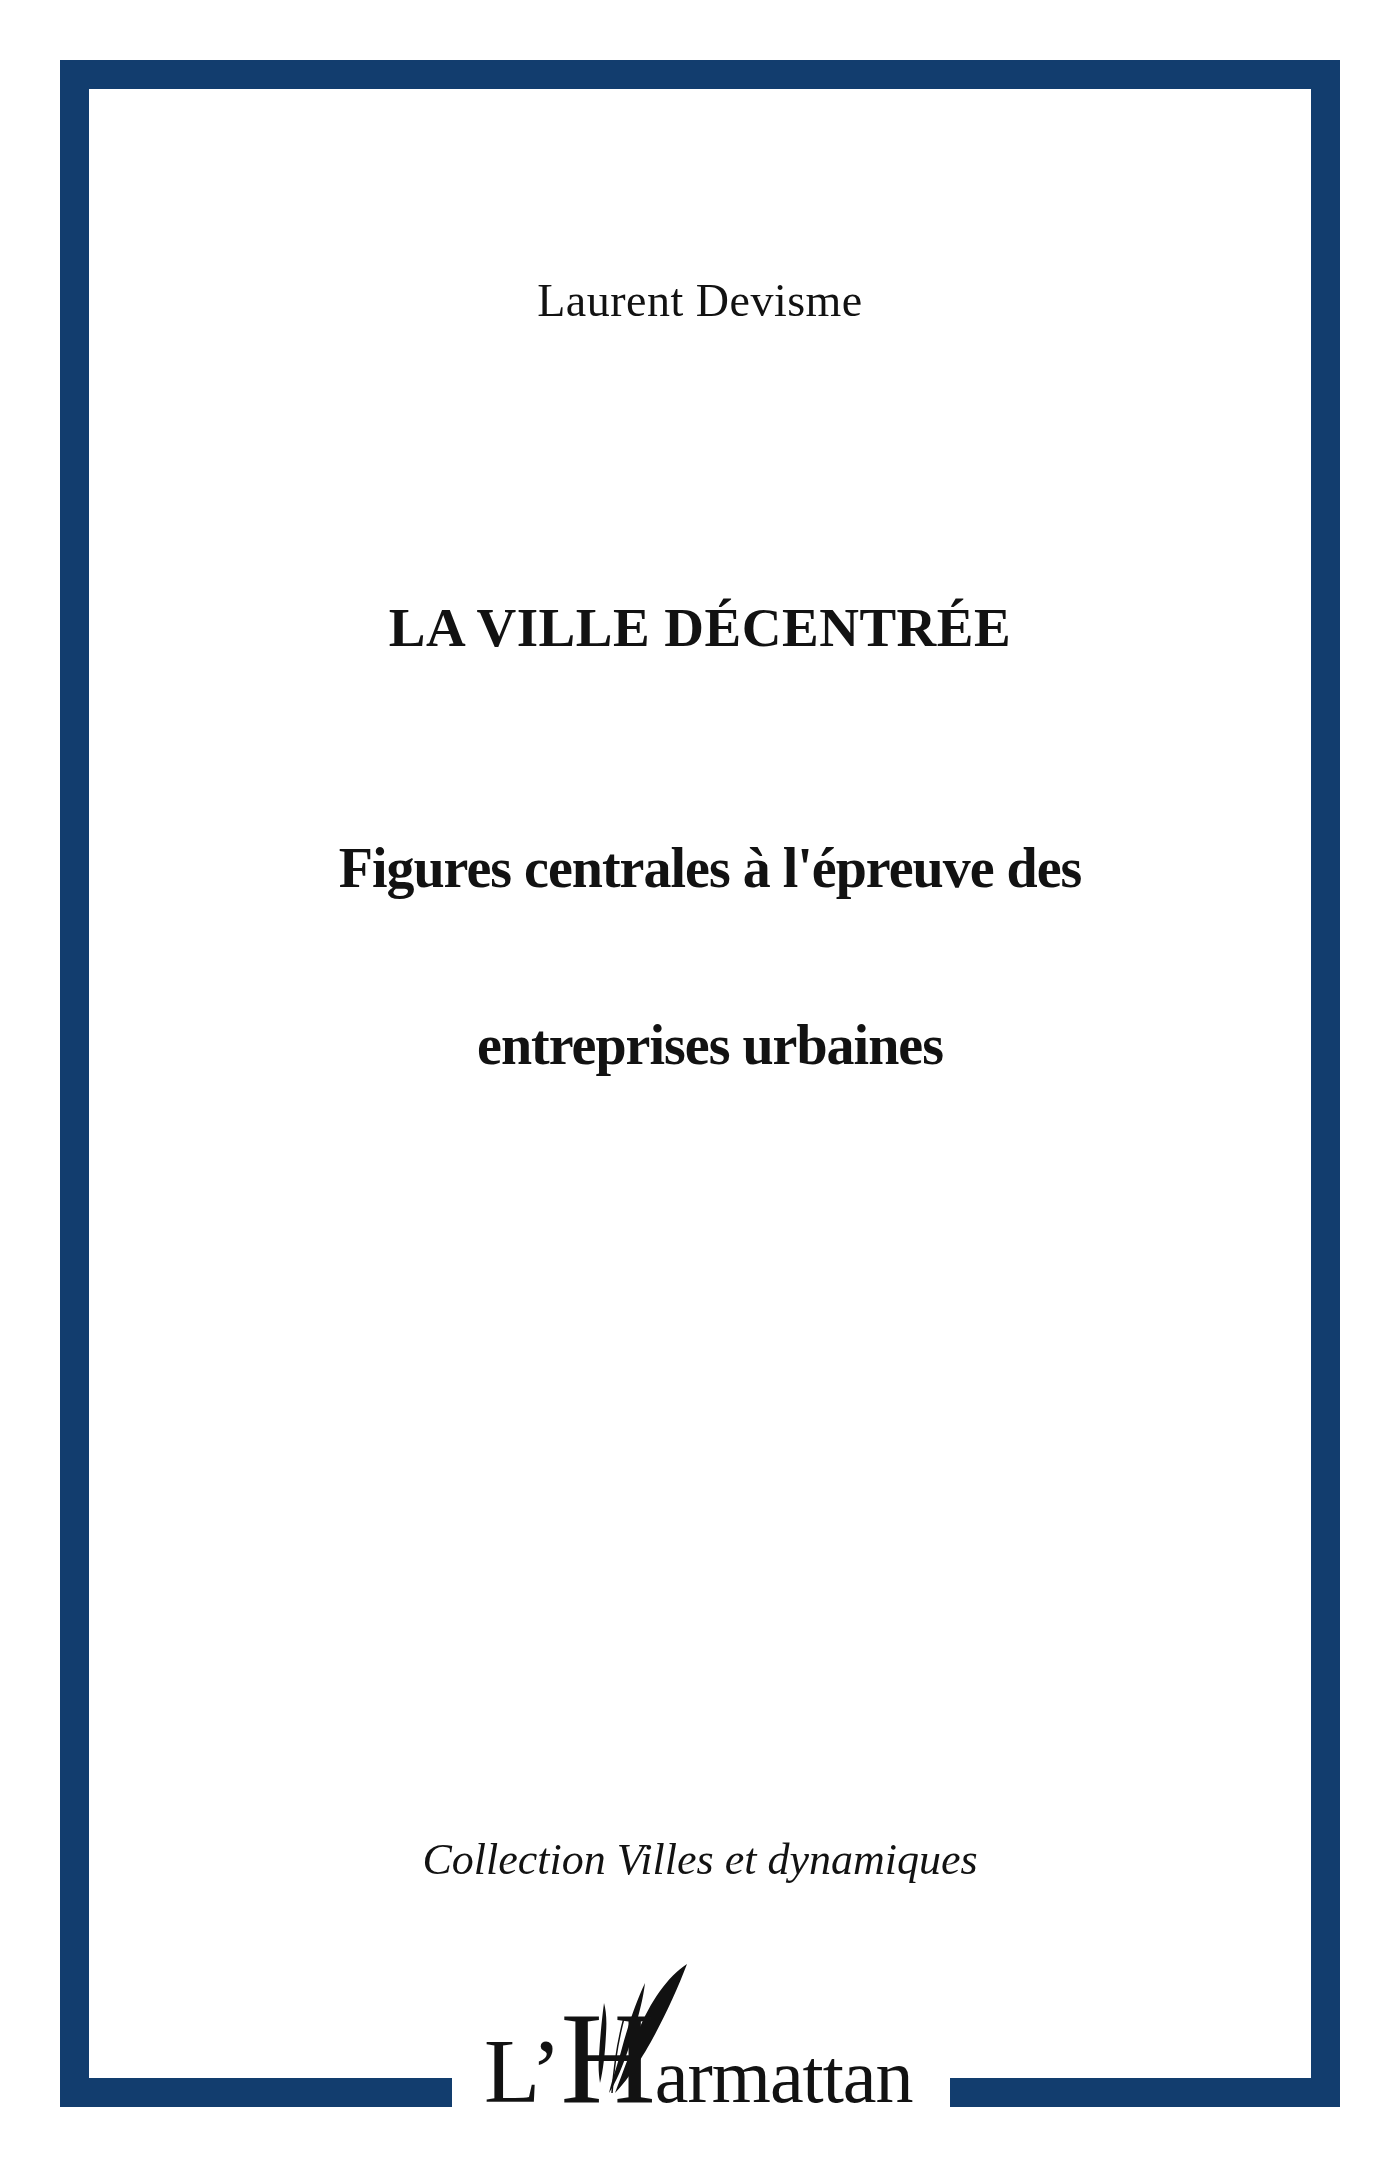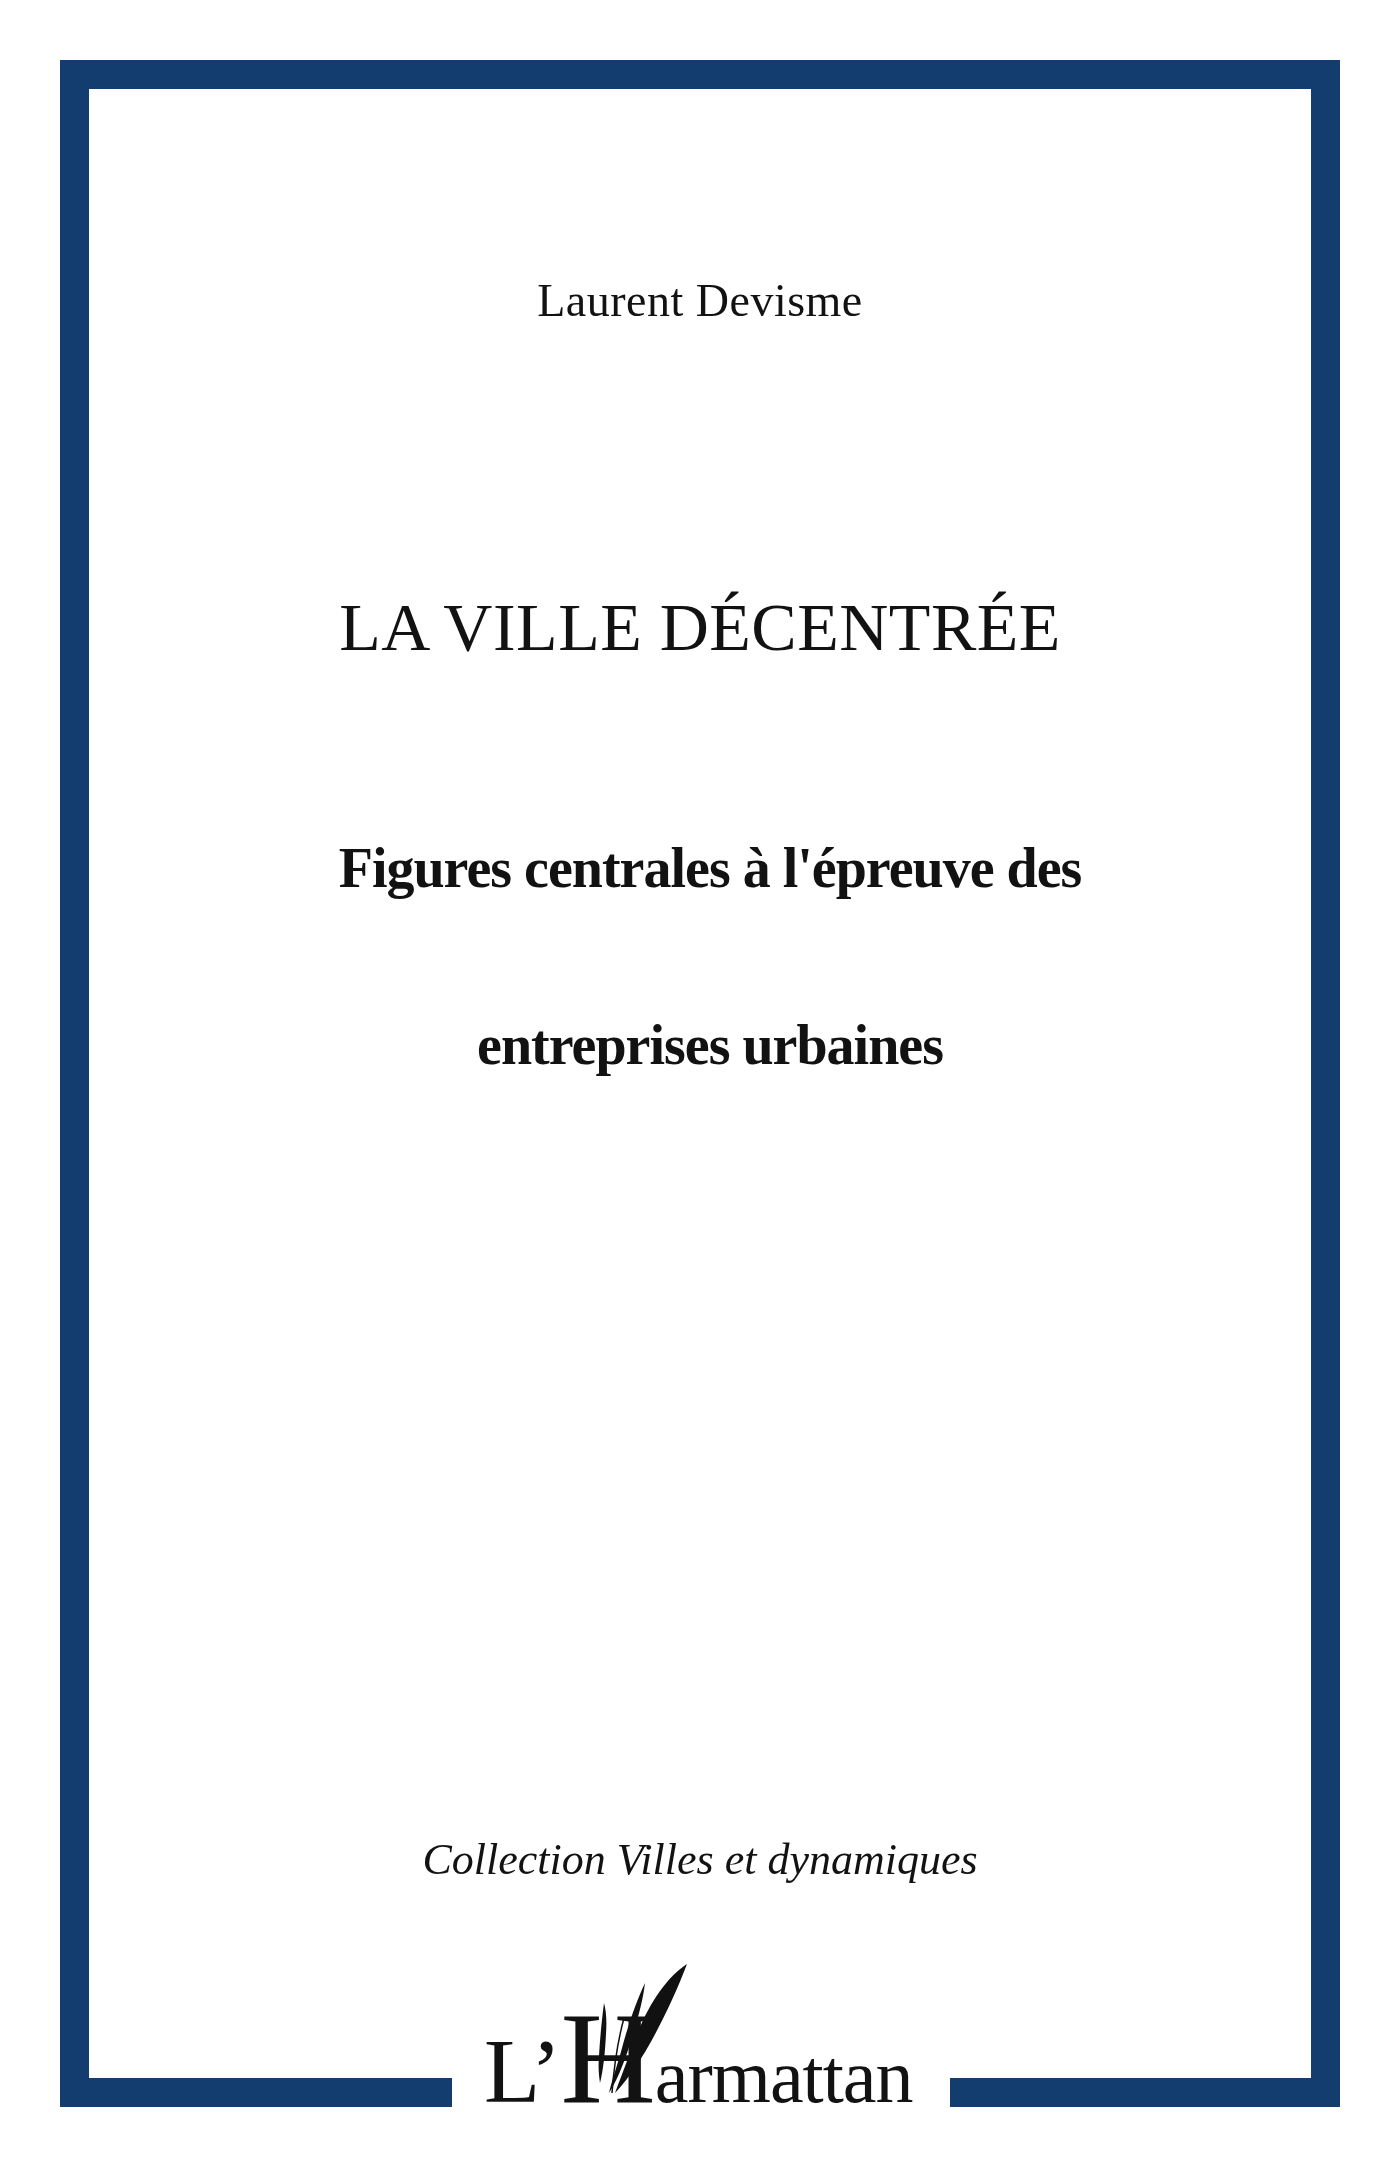--- a/index.html
+++ b/index.html
@@ -29,22 +29,22 @@
     position:absolute;left:0;width:1400px;
     text-align:center;white-space:pre-wrap;
   }
   .author{
     top:278px;
     font-size:46px;line-height:46px;
     letter-spacing:0.5px;
   }
   .title{
     top:600px;
-    font-size:68px;line-height:55px;
-    font-weight:normal;letter-spacing:0.5px;
+    font-size:55px;line-height:55px;
+    font-weight:bold;letter-spacing:0.5px;
   }
   .subtitle{
     top:716px;
     font-size:56px;
     font-weight:bold;letter-spacing:-1px;
   }
   .subtitle .line{line-height:49px;margin-left:20px;}
   .collection{
     top:1838px;
     font-size:44px;line-height:44px;

